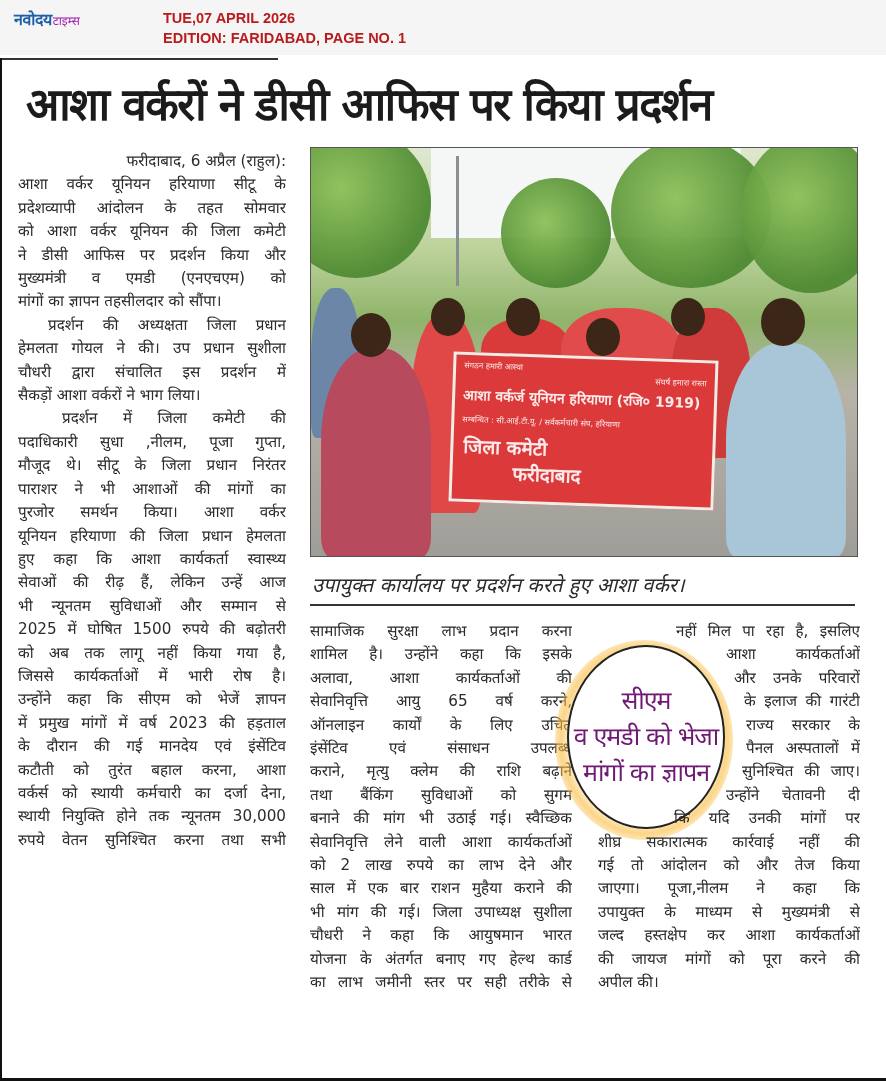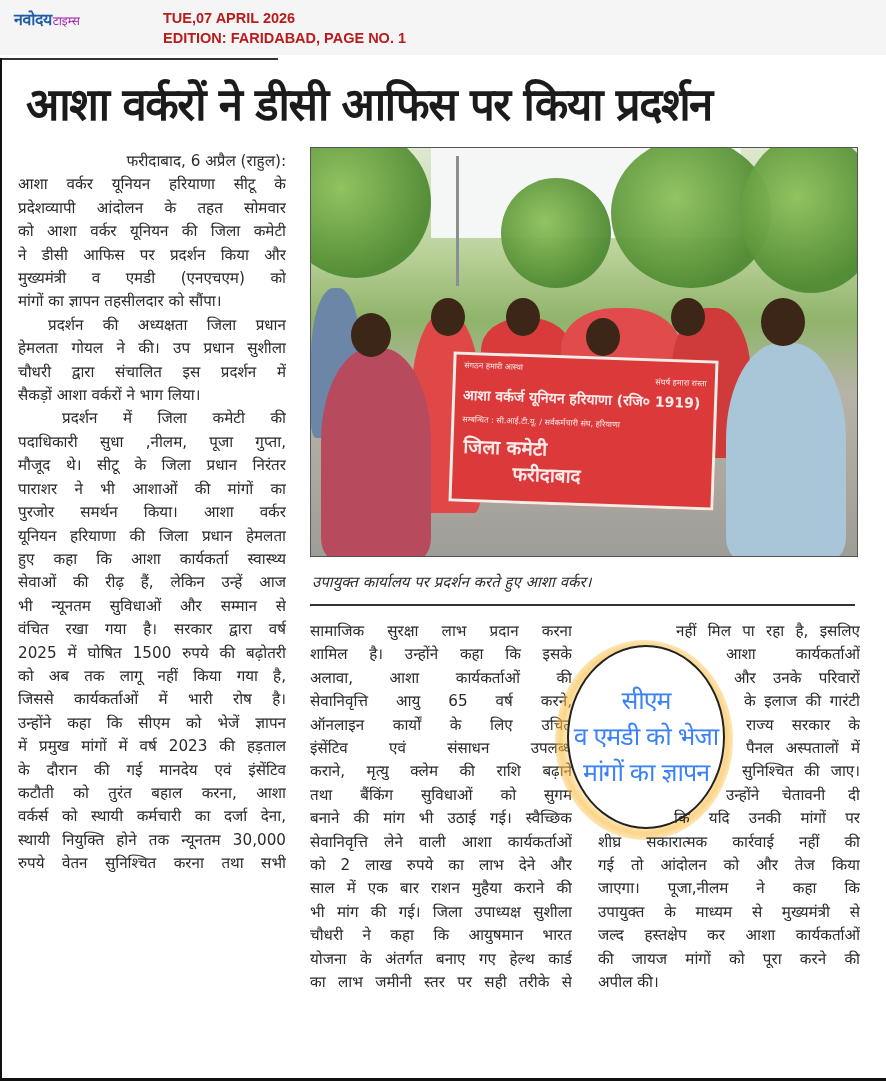--- a/index.html
+++ b/index.html
@@ -38,27 +38,27 @@
   .person { position: absolute; border-radius: 45% 45% 10% 10%; }
   .head { position: absolute; border-radius: 50%; background: #3b2618; }
   .banner { position: absolute; left: 140px; top: 208px; width: 265px; height: 150px; background: #dc3a3a; border: 3px solid #f0ece6; transform: rotate(2deg); color: #fbeaea; font-family: "DejaVu Sans", sans-serif; }
   .banner .t1 { position: absolute; left: 8px; top: 4px; font-size: 8px; }
   .banner .t2 { position: absolute; right: 8px; top: 14px; font-size: 8px; }
   .banner .t3 { position: absolute; left: 8px; top: 30px; font-size: 14px; font-weight: bold; white-space: nowrap; }
   .banner .t4 { position: absolute; left: 8px; top: 58px; font-size: 8px; white-space: nowrap; }
   .banner .t5 { position: absolute; left: 10px; top: 78px; font-size: 19px; font-weight: bold; white-space: nowrap; }
   .banner .t6 { position: absolute; left: 60px; top: 104px; font-size: 19px; font-weight: bold; white-space: nowrap; }
 
-  .caption { position: absolute; left: 312px; top: 571px; font-family: "DejaVu Sans", sans-serif; font-style: italic; font-size: 15px; color: #2a2a2a; }
+  .caption { position: absolute; left: 312px; top: 571px; font-family: "DejaVu Sans", sans-serif; font-style: italic; font-size: 20px; color: #2a2a2a; }
   .caption-rule { position: absolute; left: 310px; top: 604px; width: 545px; height: 2px; background: #333; }
 
   
   .pull-glow { position: absolute; left: 555px; top: 640px; width: 178px; height: 200px; border-radius: 50%; background: radial-gradient(ellipse at 50% 50%, rgba(255,200,90,0.0) 55%, rgba(250,190,70,0.65) 66%, rgba(255,255,255,0) 78%); }
   .pull { position: absolute; left: 567px; top: 645px; width: 158px; height: 184px; border-radius: 50%; background: #ffffff; border: 2px solid #222; display: flex; flex-direction: column; align-items: center; justify-content: center; }
-  .pull span { display: block; font-family: "DejaVu Sans", sans-serif; font-size: 25px; line-height: 36px; color: #3b82f6; white-space: nowrap; letter-spacing: -1px; }
+  .pull span { display: block; font-family: "DejaVu Sans", sans-serif; font-size: 25px; line-height: 36px; color: #701a75; white-space: nowrap; letter-spacing: -1px; }
 </style>
 </head>
 <body>
 
 <div class="topbar">
   <div class="logo">
     <span class="logo-main">नवोदय</span>
     <span class="logo-sub">टाइम्स</span>
   </div>
   <div class="edition">
@@ -87,21 +87,20 @@
   <span class="line">सैकड़ों आशा वर्करों ने भाग लिया।</span>
   <span class="line j" style="padding-left:44px">प्रदर्शन में जिला कमेटी की</span>
   <span class="line j">पदाधिकारी सुधा ,नीलम, पूजा गुप्ता,</span>
   <span class="line j">मौजूद थे। सीटू के जिला प्रधान निरंतर</span>
   <span class="line j">पाराशर ने भी आशाओं की मांगों का</span>
   <span class="line j">पुरजोर समर्थन किया। आशा वर्कर</span>
   <span class="line j">यूनियन हरियाणा की जिला प्रधान हेमलता</span>
   <span class="line j">हुए कहा कि आशा कार्यकर्ता स्वास्थ्य</span>
   <span class="line j">सेवाओं की रीढ़ हैं, लेकिन उन्हें आज</span>
   <span class="line j">भी न्यूनतम सुविधाओं और सम्मान से</span>
-  <span class="line j">वंचित रखा गया है। सरकार द्वारा वर्ष</span>
   <span class="line j">2025 में घोषित 1500 रुपये की बढ़ोतरी</span>
   <span class="line j">को अब तक लागू नहीं किया गया है,</span>
   <span class="line j">जिससे कार्यकर्ताओं में भारी रोष है।</span>
   <span class="line j">उन्होंने कहा कि सीएम को भेजें ज्ञापन</span>
   <span class="line j">में प्रमुख मांगों में वर्ष 2023 की हड़ताल</span>
   <span class="line j">के दौरान की गई मानदेय एवं इंसेंटिव</span>
   <span class="line j">कटौती को तुरंत बहाल करना, आशा</span>
   <span class="line j">वर्कर्स को स्थायी कर्मचारी का दर्जा देना,</span>
   <span class="line j">स्थायी नियुक्ति होने तक न्यूनतम 30,000</span>
   <span class="line j">रुपये वेतन सुनिश्चित करना तथा सभी</span>

